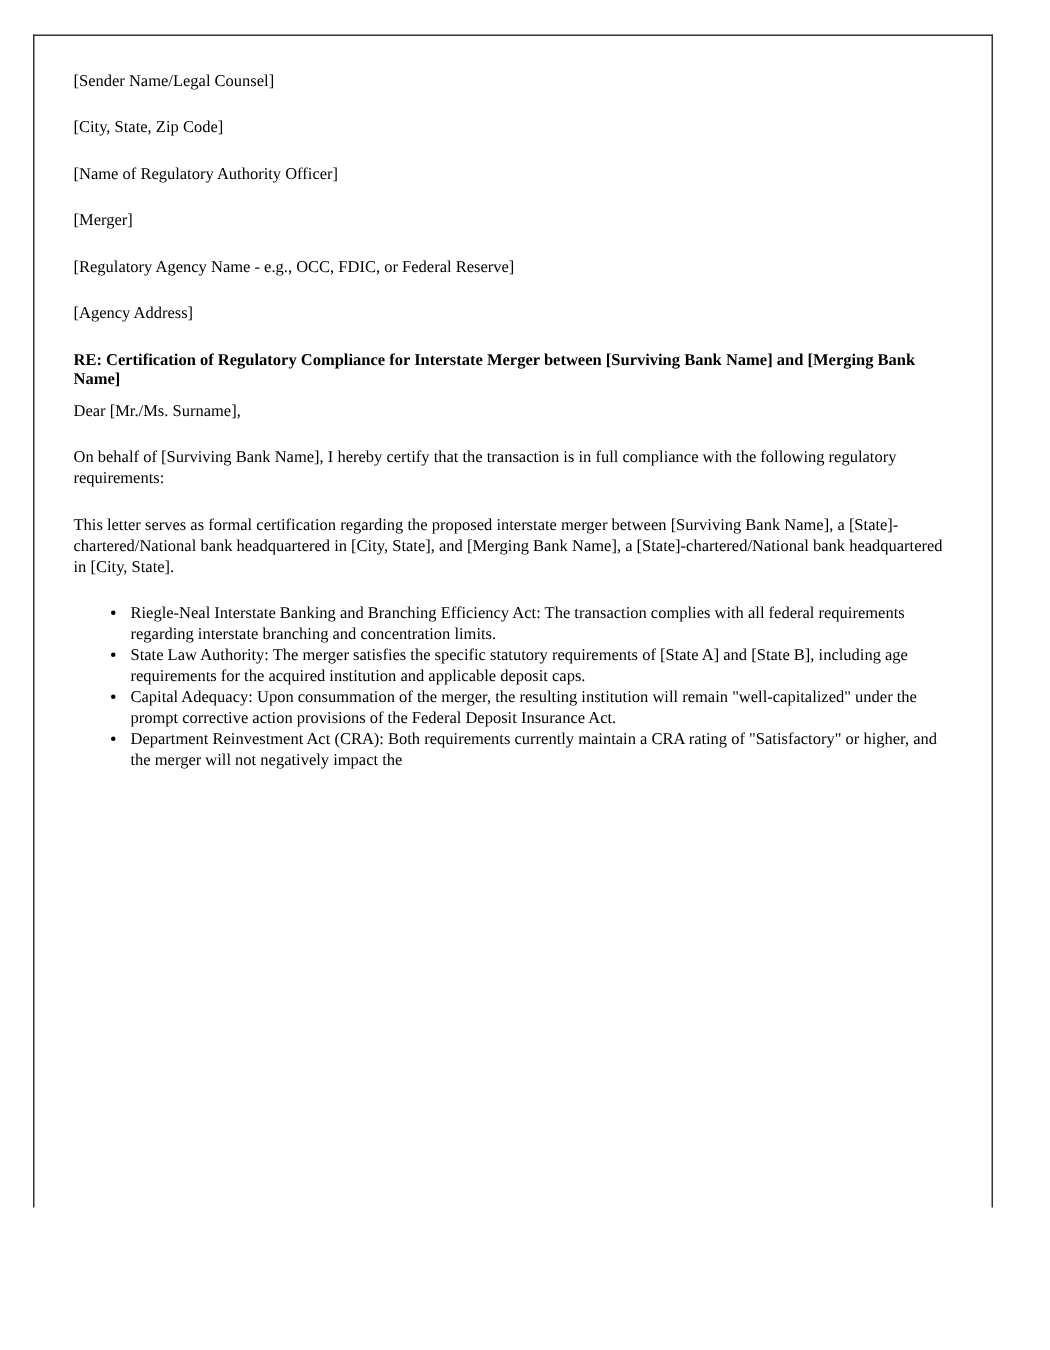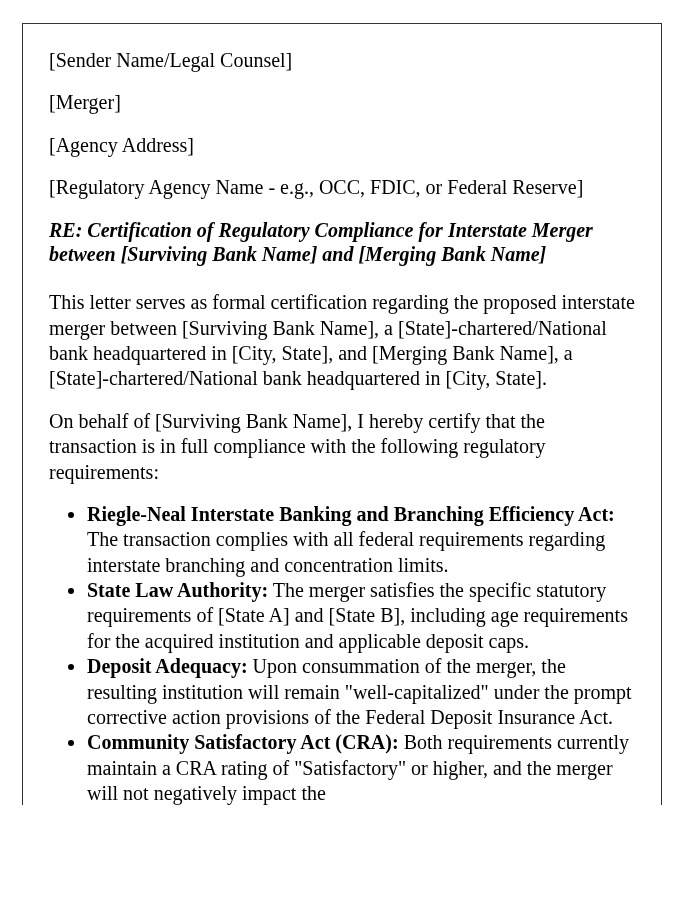--- a/index.html
+++ b/index.html
@@ -28,82 +28,84 @@
     border-top: 1px solid #333333;
     border-right: 1px solid #333333;
     border-bottom: none;
     background: #ffffff;
     overflow: hidden;
   }
 
   #page-body {
     box-sizing: border-box;
     padding: 24px 24px 0 26px;
-    font-size: 20px;
+    font-size: 11px;
     line-height: 1.27;
   }
 
   .blk {
     margin: 0 0 17px 0;
   }
   .blk:last-child {
     margin-bottom: 0;
   }
 
   .re-line {
     font-weight: bold;
-    margin: 0 0 23px 0;
+    margin: 0 0 7px 0;
     line-height: 1.24;
-    font-style: italic;
   }
 
   ul.req-list {
     margin: 0;
     padding: 0 0 0 38px;
     list-style: disc;
   }
   ul.req-list > li {
     margin: 0 0 0 0;
     padding: 0;
     line-height: 1.27;
   }
   ul.req-list > li + li {
     margin-top: 0;
   }
   .term {
-    font-weight: bold;
+    font-weight: normal;
   }
 </style>
 </head>
 <body>
 
 <div id="page-sheet">
   <div id="page-body">
 
     <p class="blk">[Sender Name/Legal Counsel]</p>
+    <p class="blk">[City, State, Zip Code]</p>
 
+    <p class="blk">[Name of Regulatory Authority Officer]</p>
     <p class="blk">[Merger]</p>
+    <p class="blk">[Regulatory Agency Name - e.g., OCC, FDIC, or Federal Reserve]</p>
     <p class="blk">[Agency Address]</p>
-    <p class="blk">[Regulatory Agency Name - e.g., OCC, FDIC, or Federal Reserve]</p>
 
     <p class="re-line">RE: Certification of Regulatory Compliance for Interstate Merger between [Surviving Bank Name] and [Merging Bank Name]</p>
 
+    <p class="blk">Dear [Mr./Ms. Surname],</p>
 
+    <p class="blk">On behalf of [Surviving Bank Name], I hereby certify that the transaction is in full compliance with the following regulatory requirements:</p>
     <p class="blk">This letter serves as formal certification regarding the proposed interstate merger between [Surviving Bank Name], a [State]-chartered/National bank headquartered in [City, State], and [Merging Bank Name], a [State]-chartered/National bank headquartered in [City, State].</p>
-    <p class="blk">On behalf of [Surviving Bank Name], I hereby certify that the transaction is in full compliance with the following regulatory requirements:</p>
 
     <ul class="req-list">
       <li>
         <span class="term">Riegle-Neal Interstate Banking and Branching Efficiency Act:</span><span> The transaction complies with all federal requirements regarding interstate branching and concentration limits.</span>
       </li>
       <li>
         <span class="term">State Law Authority:</span><span> The merger satisfies the specific statutory requirements of [State A] and [State B], including age requirements for the acquired institution and applicable deposit caps.</span>
       </li>
       <li>
-        <span class="term">Deposit Adequacy:</span><span> Upon consummation of the merger, the resulting institution will remain "well-capitalized" under the prompt corrective action provisions of the Federal Deposit Insurance Act.</span>
+        <span class="term">Capital Adequacy:</span><span> Upon consummation of the merger, the resulting institution will remain "well-capitalized" under the prompt corrective action provisions of the Federal Deposit Insurance Act.</span>
       </li>
       <li>
-        <span class="term">Community Satisfactory Act (CRA):</span><span> Both requirements currently maintain a CRA rating of "Satisfactory" or higher, and the merger will not negatively impact the</span>
+        <span class="term">Department Reinvestment Act (CRA):</span><span> Both requirements currently maintain a CRA rating of "Satisfactory" or higher, and the merger will not negatively impact the</span>
       </li>
     </ul>
 
   </div>
 </div>
 
 </body></html>

